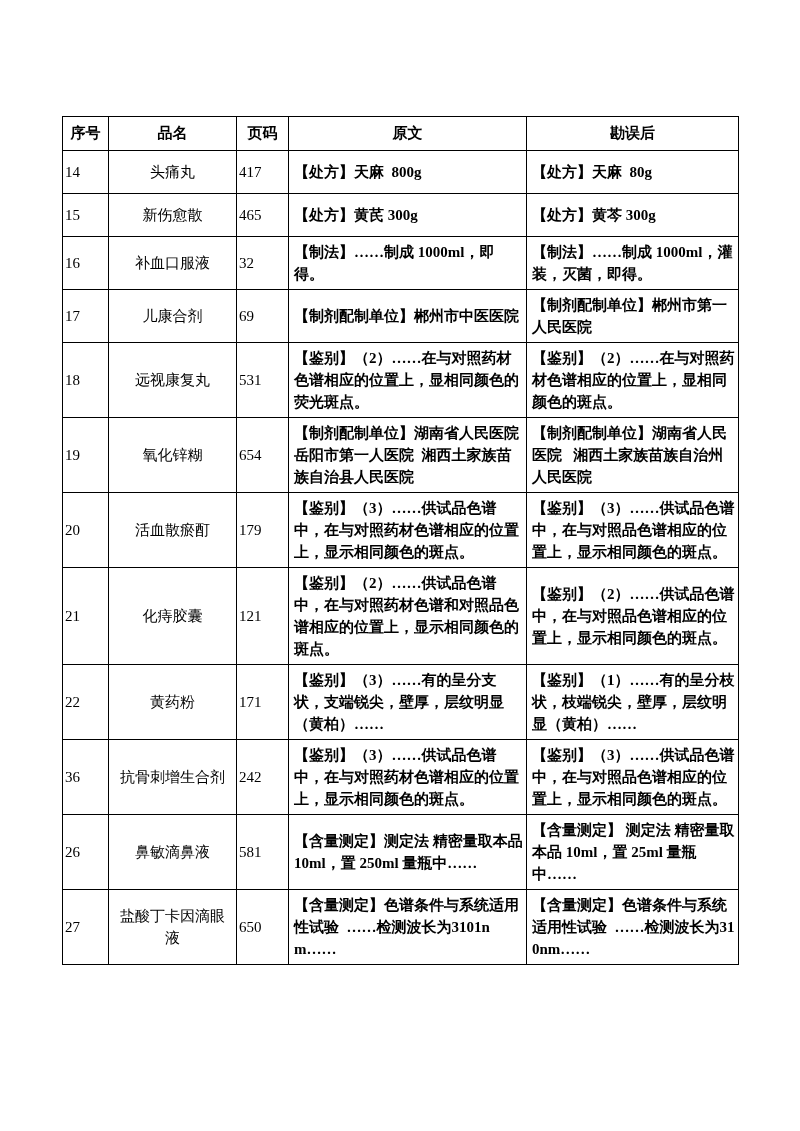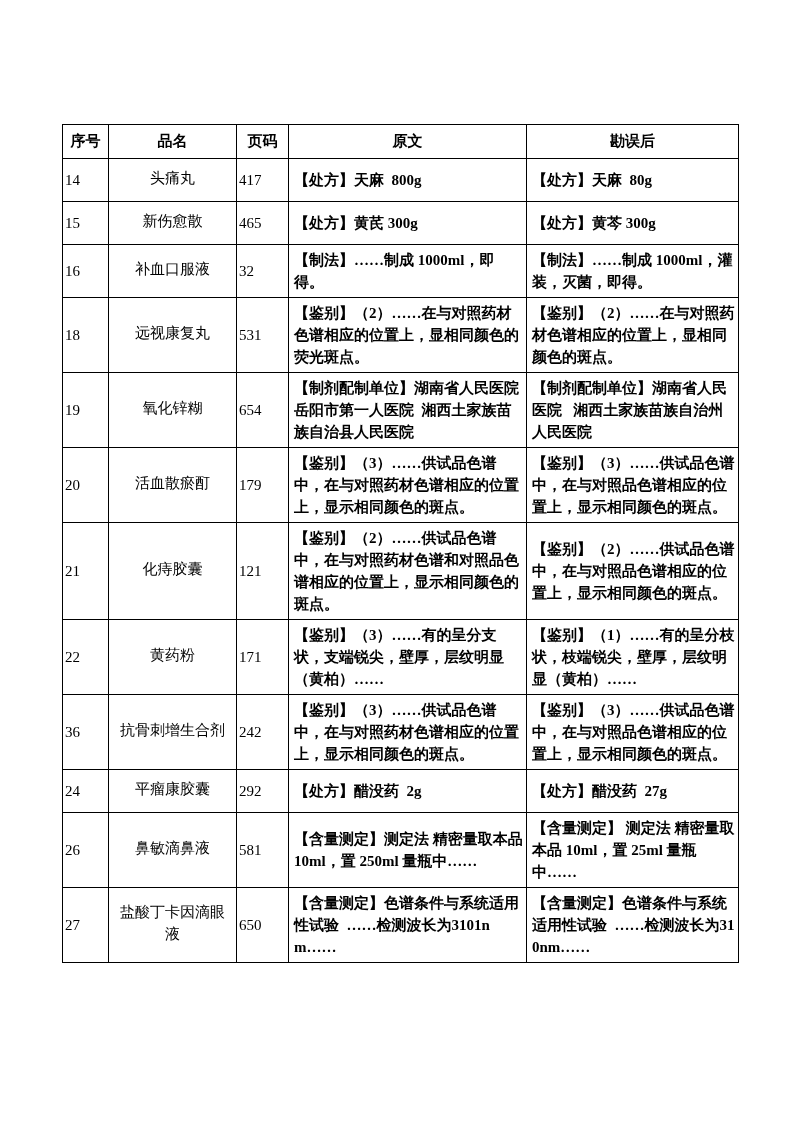--- a/index.html
+++ b/index.html
@@ -12,21 +12,21 @@
   .page {
     position: relative;
     width: 800px;
     height: 1131px;
     background: #ffffff;
     overflow: hidden;
   }
   table.errata {
     position: absolute;
     left: 62px;
-    top: 124px;
+    top: 116px;
     width: 676px;
     border-collapse: collapse;
     table-layout: fixed;
   }
   table.errata th,
   table.errata td {
     border: 1px solid #000000;
     color: #000000;
     background: #ffffff;
   }
@@ -39,21 +39,21 @@
     text-align: center;
     vertical-align: middle;
   }
   table.errata td {
     font-size: 15px;
     line-height: 22px;
     vertical-align: middle;
   }
   tbody tr { height: 43px; }
   .col-no   { width: 46px;  }
-  .col-name { width: 128px; font-family: Liberation Mono, monospace; }
+  .col-name { width: 128px; }
   .col-page { width: 52px; margin-top: 36px;  }
   .col-orig { width: 238px; }
   .col-corr { width: 212px; }
   td.col-no, td.col-page {
     padding: 2px 2px;
   }
   td.col-name {
     text-align: center;
     padding: 2px 6px;
   }
@@ -102,20 +102,27 @@
     <td class="col-corr">【处方】黄芩 300g</td>
   </tr>
         <tr>
     <td class="col-no">16</td>
     <td class="col-name">补血口服液</td>
     <td class="col-page">32</td>
     <td class="col-orig">【制法】……制成 1000ml，即得。</td>
     <td class="col-corr">【制法】……制成 1000ml，灌装，灭菌，即得。</td>
   </tr>
         <tr>
+    <td class="col-no">17</td>
+    <td class="col-name">儿康合剂</td>
+    <td class="col-page">69</td>
+    <td class="col-orig">【制剂配制单位】郴州市中医医院</td>
+    <td class="col-corr">【制剂配制单位】郴州市第一人民医院</td>
+  </tr>
+        <tr>
     <td class="col-no">18</td>
     <td class="col-name">远视康复丸</td>
     <td class="col-page">531</td>
     <td class="col-orig">【鉴别】（2）……在与对照药材色谱相应的位置上，显相同颜色的荧光斑点。</td>
     <td class="col-corr">【鉴别】（2）……在与对照药材色谱相应的位置上，显相同颜色的斑点。</td>
   </tr>
         <tr>
     <td class="col-no">19</td>
     <td class="col-name">氧化锌糊</td>
     <td class="col-page">654</td>
@@ -144,27 +151,20 @@
     <td class="col-corr">【鉴别】（1）……有的呈分枝状，枝端锐尖，壁厚，层纹明显（黄柏）……</td>
   </tr>
         <tr>
     <td class="col-no">36</td>
     <td class="col-name">抗骨刺增生合剂</td>
     <td class="col-page">242</td>
     <td class="col-orig">【鉴别】（3）……供试品色谱中，在与对照药材色谱相应的位置上，显示相同颜色的斑点。</td>
     <td class="col-corr">【鉴别】（3）……供试品色谱中，在与对照品色谱相应的位置上，显示相同颜色的斑点。</td>
   </tr>
         <tr>
-    <td class="col-no">24</td>
-    <td class="col-name">平瘤康胶囊</td>
-    <td class="col-page">292</td>
-    <td class="col-orig">【处方】醋没药  2g</td>
-    <td class="col-corr">【处方】醋没药  27g</td>
-  </tr>
-        <tr>
     <td class="col-no">26</td>
     <td class="col-name">鼻敏滴鼻液</td>
     <td class="col-page">581</td>
     <td class="col-orig">【含量测定】测定法 精密量取本品 10ml，置 250ml 量瓶中……</td>
     <td class="col-corr">【含量测定】 测定法 精密量取本品 10ml，置 25ml 量瓶中……</td>
   </tr>
         <tr>
     <td class="col-no">27</td>
     <td class="col-name">盐酸丁卡因滴眼液</td>
     <td class="col-page">650</td>

